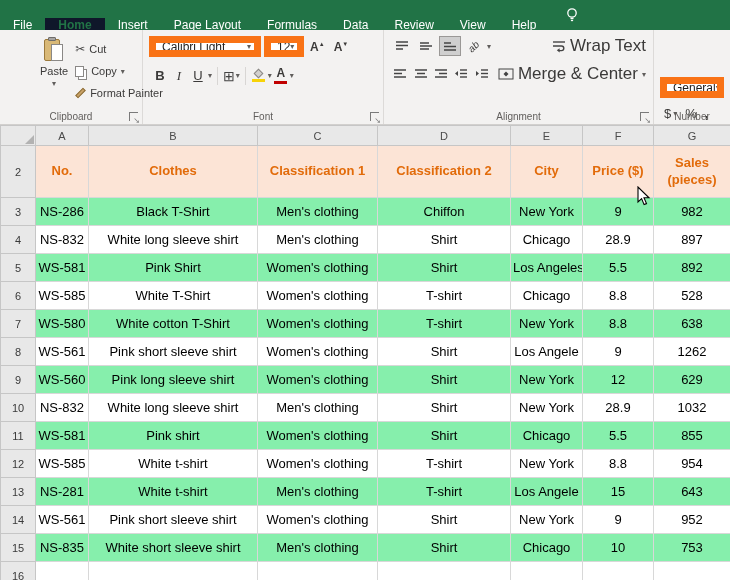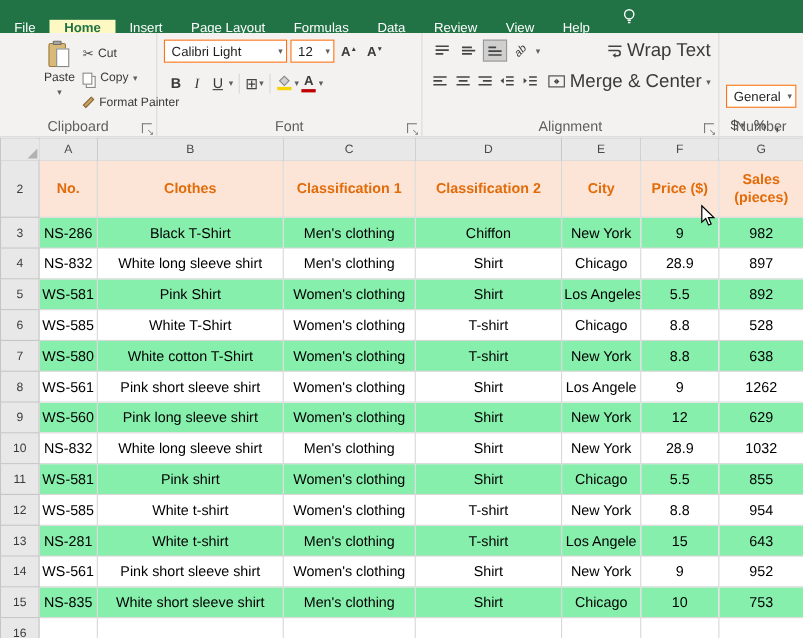--- a/index.html
+++ b/index.html
@@ -3,47 +3,47 @@
 <meta charset="utf-8">
 <style>
   * { box-sizing: border-box; margin:0; padding:0; }
   html,body { width:730px; height:580px; overflow:hidden; }
   body { font-family:"Liberation Sans", sans-serif; background:#fff; position:relative; }
 
   
   .tabbar { height:30px; background:#217346; display:flex; align-items:stretch; color:#fff; font-size:12px; }
   .tabs { display:flex; align-items:flex-end;margin-top:32px; }
   .tab { padding:0 13px; display:flex; align-items:center; white-space:nowrap; cursor:default; }
-  .tab.active { background:#fef9c3; color:#217346; font-weight:700; }
+  .tab.active { background:#0f172a; color:#217346; font-weight:700; }
   .tellme { display:flex; align-items:center; gap:6px; margin-left:16px; white-space:nowrap; overflow:hidden; }
 
   
   .ribbon { height:95px; background:#f3f2f1; border-bottom:1px solid #d2d0ce; display:flex; position:relative; color:#3b3a39; }
   .rgroup { position:relative; border-right:1px solid #dcdad8; padding-bottom:16px; }
-  .glabel { position:absolute; bottom:2px; left:0; right:0; text-align:center; font-size:13px; color:#605e5c; }
+  .glabel { position:absolute; bottom:2px; left:0; right:0; text-align:center; font-size:10px; color:#605e5c; }
   .launcher { position:absolute; right:4px; bottom:3px; width:9px; height:9px; border-top:1px solid #7a7a7a; border-left:1px solid #7a7a7a; }
   .launcher::after { content:"\2198"; position:absolute; right:-2px; bottom:-4px; font-size:8px; color:#7a7a7a; }
 
   .g-clip { width:143px; display:flex; gap:4px; padding-top:5px; }
   .paste-btn { width:48px; display:flex; flex-direction:column; align-items:center; gap:2px; font-size:11px; padding-top:2px;margin-left:40px; }
   .pasteic { position:relative; width:20px; height:26px; }
   .pi-board { position:absolute; left:0; top:2px; width:16px; height:22px; background:#d9b977; border:1px solid #9c7a3c; border-radius:2px; }
   .pi-clip  { position:absolute; left:4px; top:0; width:8px; height:4px; background:#a7a5a2; border:1px solid #6f6d6a; border-radius:1px; }
   .pi-sheet { position:absolute; left:7px; top:7px; width:12px; height:17px; background:#fff; border:1px solid #8a8886; }
   .carr { font-size:8px; color:#605e5c; }
   .sstack { display:flex; flex-direction:column; justify-content:flex-start; padding-top:3px; }
   .sbtn { display:flex; align-items:center; gap:4px; font-size:11px; height:22px; padding:0 3px; white-space:nowrap; }
   .cut-ic { font-size:12px; color:#444; }
   .copy-ic { width:9px; height:11px; border:1px solid #8a8886; background:#fff; box-shadow:3px 3px 0 -1px #fff, 3px 3px 0 0 #8a8886; margin-right:3px; }
   .fp-ic { width:11px; height:4px; background:#c8a165; border:1px solid #8a6d3b; transform:rotate(-45deg); }
 
   .g-font { width:241px; padding-top:6px; }
   .frow { display:flex; align-items:center; gap:3px; padding:0 6px; }
   .frow2 { display:flex; align-items:center; gap:1px; padding:8px 6px 0 8px; }
-  .combo { background:#fff; border:1px solid #f97316; height:21px; display:flex; align-items:center; justify-content:space-between; font-size:12px; padding:0 3px 0 6px; color:#201f1e; overflow:hidden; white-space:nowrap; }
+  .combo { background:#fff; border:7px solid #f97316; height:21px; display:flex; align-items:center; justify-content:space-between; font-size:12px; padding:0 3px 0 6px; color:#201f1e; overflow:hidden; white-space:nowrap; }
   .cb-font { width:112px; }
   .cb-size { width:40px; }
   .cb-num  { width:86px;margin-top:41px; }
   .grow { font-size:12px; font-weight:700; white-space:nowrap; padding:0 3px; }
   .grow sup { font-size:6px; }
   .fmt { min-width:18px; height:21px; display:flex; align-items:center; justify-content:center; font-size:13px; }
   .fmt.b { font-weight:700; }
   .fmt.i { font-style:italic; font-family:"Liberation Serif", serif; }
   .fmt.u { text-decoration:underline; }
   .vdiv { width:1px; height:18px; background:#d8d6d4; margin:0 4px; }

